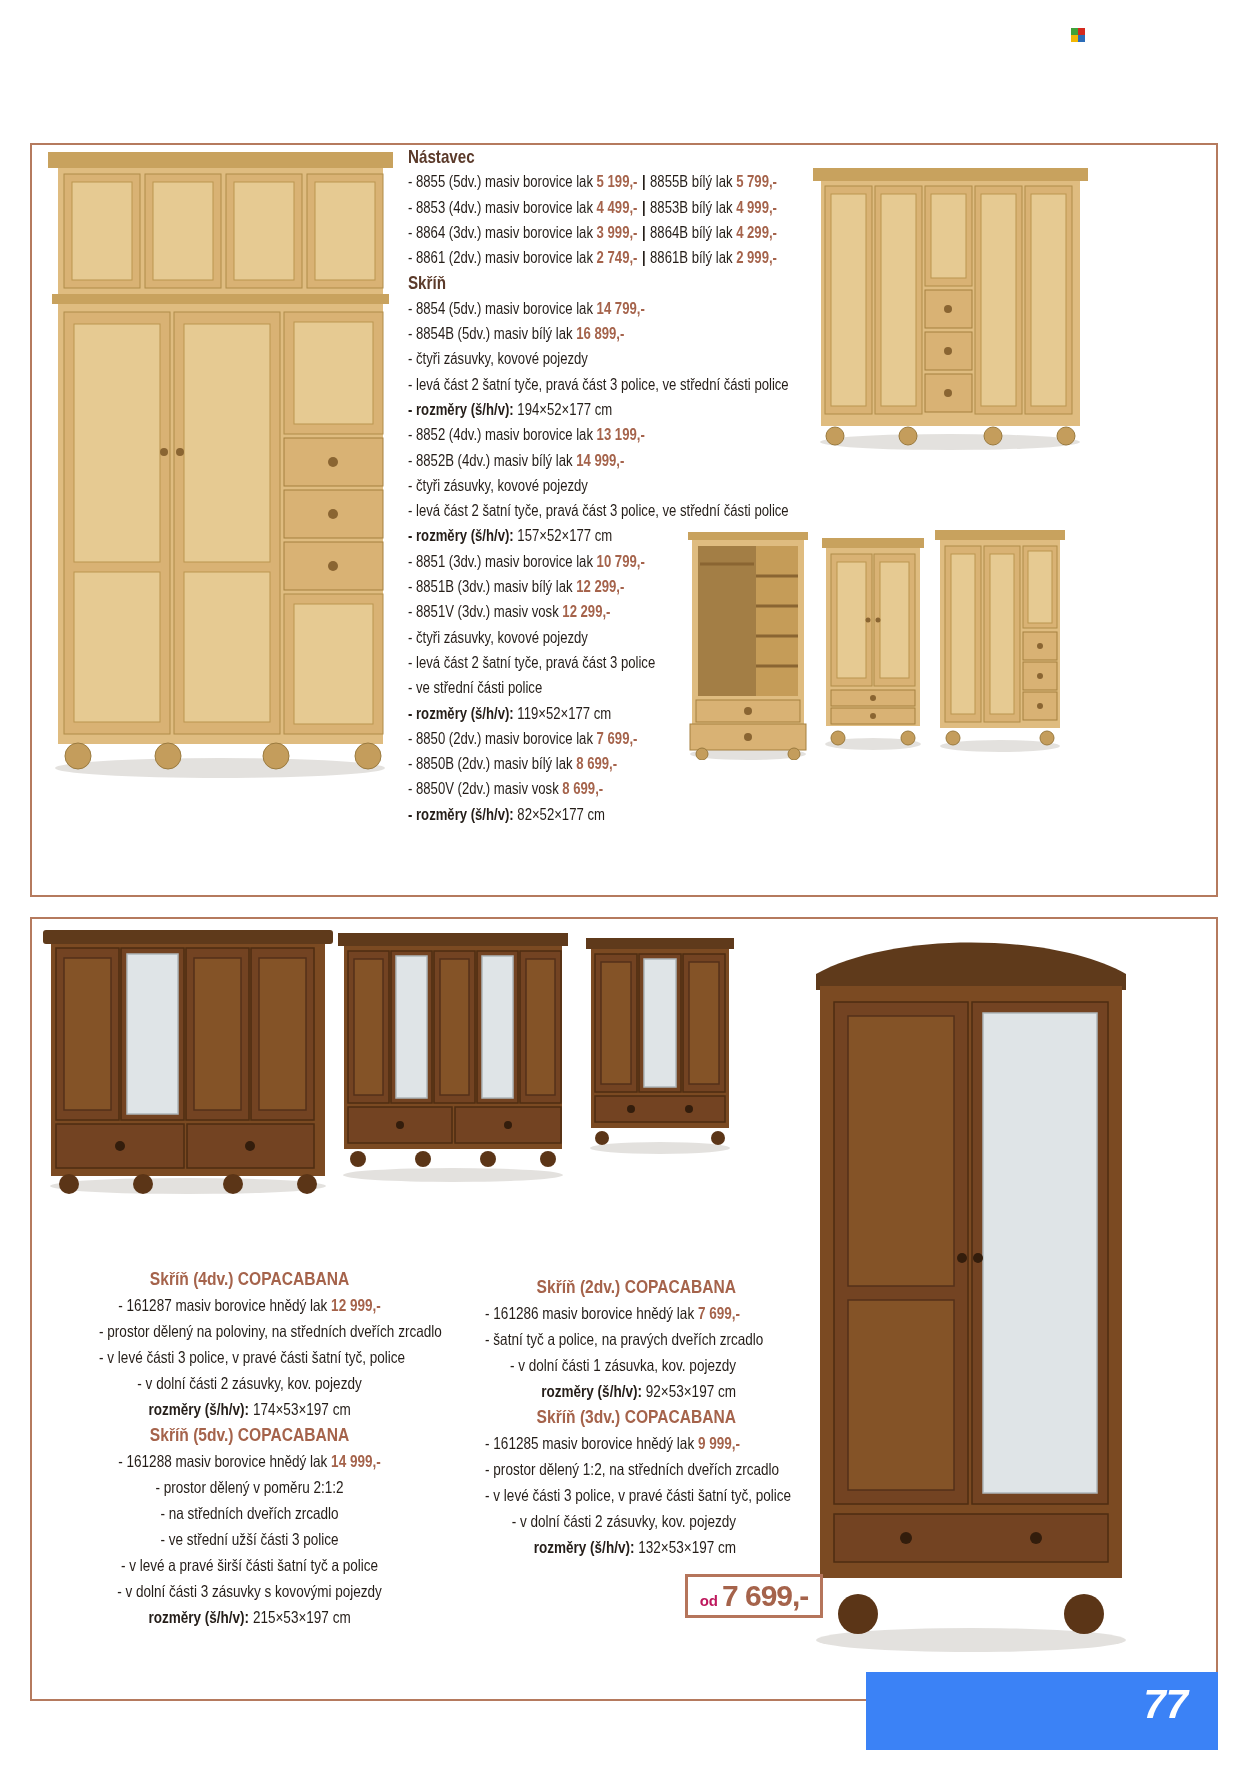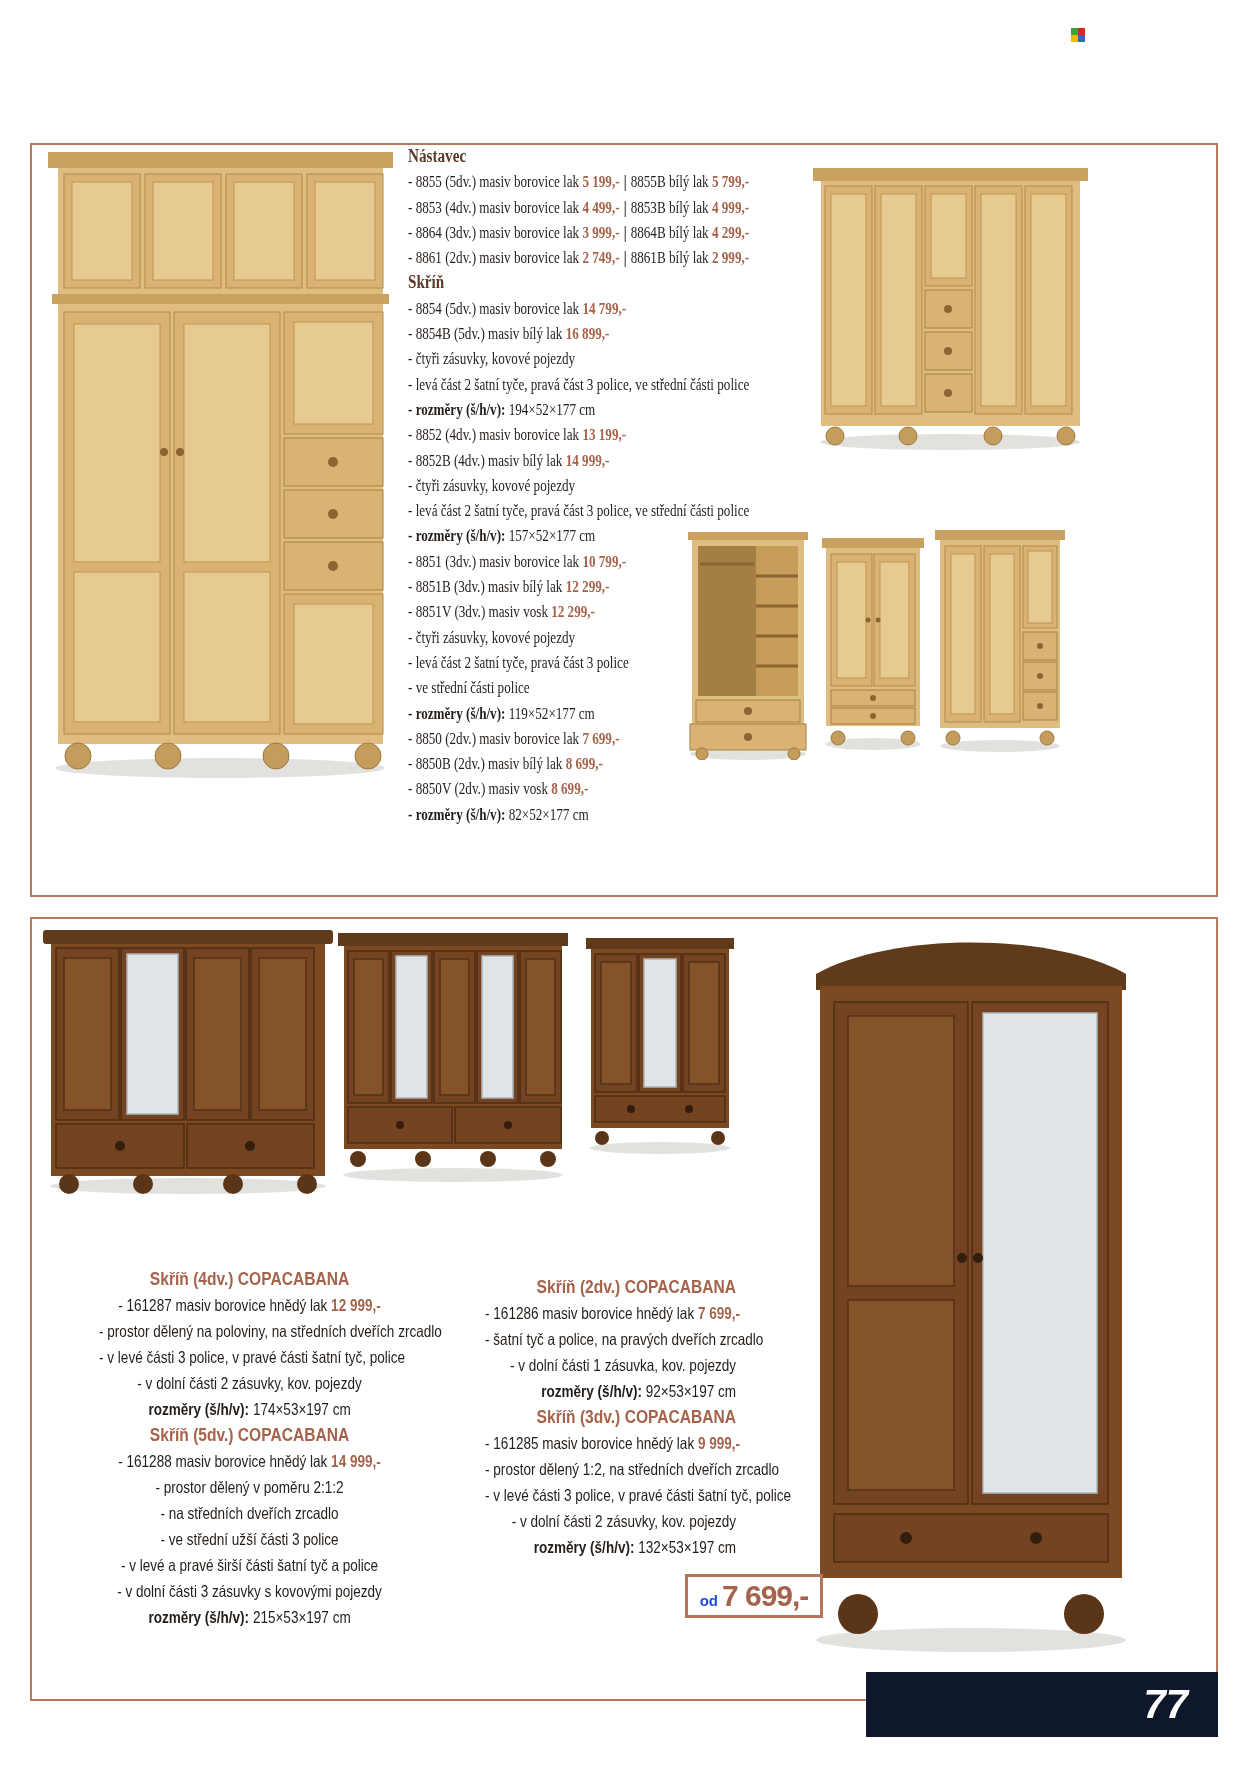--- a/index.html
+++ b/index.html
@@ -20,35 +20,35 @@
   
   .frame{position:absolute;border:2px solid #b57a5e;background:transparent;}
   .frame1{left:30px;top:143px;width:1184px;height:750px;}
   .frame2{left:30px;top:917px;width:1184px;height:780px;}
 
   
   .ln{height:25.3px;line-height:25.3px;white-space:nowrap;font-size:16px;color:#241d18;
       transform:scaleX(.82);transform-origin:0 50%;}
   .ln-h{font-size:18.5px;font-weight:700;color:#5b3a2a;}
   .sg-n{} .sg-p{font-weight:700;color:#a5634b;} .sg-b{font-weight:700;} .sg-v{font-weight:700;padding:0 1px;}
-  .top-text{position:absolute;left:408px;top:144px;width:404px;font-family:Liberation Serif, serif;}
+  .top-text{position:absolute;left:408px;top:144px;width:404px;}
   .col-right{position:absolute;text-align:right;}
   .col-right .ln{transform-origin:100% 50%;height:26px;line-height:26px;font-size:16.5px;}
   .col-right .ln-t{font-weight:700;color:#a5634b;font-size:19px;}
   .left-col{left:33px;top:1266px;width:367px;text-align:center;}
   .mid-col{left:430px;top:1266px;width:306px;margin-top:8px;}
 
   
   .badge{position:absolute;left:685px;top:1574px;width:138px;height:44px;border:3px solid #b5755b;
          display:flex;align-items:flex-end;justify-content:center;padding-bottom:4px;box-sizing:border-box;}
-  .badge-od{font-size:15px;font-weight:700;color:#1d4ed8;margin-right:4px;line-height:20px;}
+  .badge-od{font-size:15px;font-weight:700;color:#be185d;margin-right:4px;line-height:20px;}
   .badge-price{font-size:30px;font-weight:700;color:#a5634b;line-height:30px;letter-spacing:-1px;}
 
   
-  .footer-bar{position:absolute;left:866px;top:1672px;width:352px;height:65px;background:#0f172a;
+  .footer-bar{position:absolute;left:866px;top:1672px;width:352px;height:78px;background:#3b82f6;
               text-align:right;}
   .pageno{font-size:40px;font-weight:700;font-style:italic;color:#fff;line-height:65px;margin-right:30px;}
 
   
   .wimg{position:absolute;}
   .shadow{fill:rgba(60,40,20,.14);}
   .cor-p{fill:#c8a25e;} .bod-p{fill:#dfbc80;} .dor-p{fill:#d9b274;stroke:#b08c49;stroke-width:1;}
   .pan-p{fill:#e6ca92;stroke:#bb954f;stroke-width:1;} .drw-p{fill:#d9b274;stroke:#a5803f;stroke-width:1;}
   .knb-p{fill:#8a6532;} .fot-p{fill:#c49d5c;stroke:#9a7a3e;stroke-width:1;}
   .int-p{fill:#c59c58;} .int-d{fill:#a37e45;}

